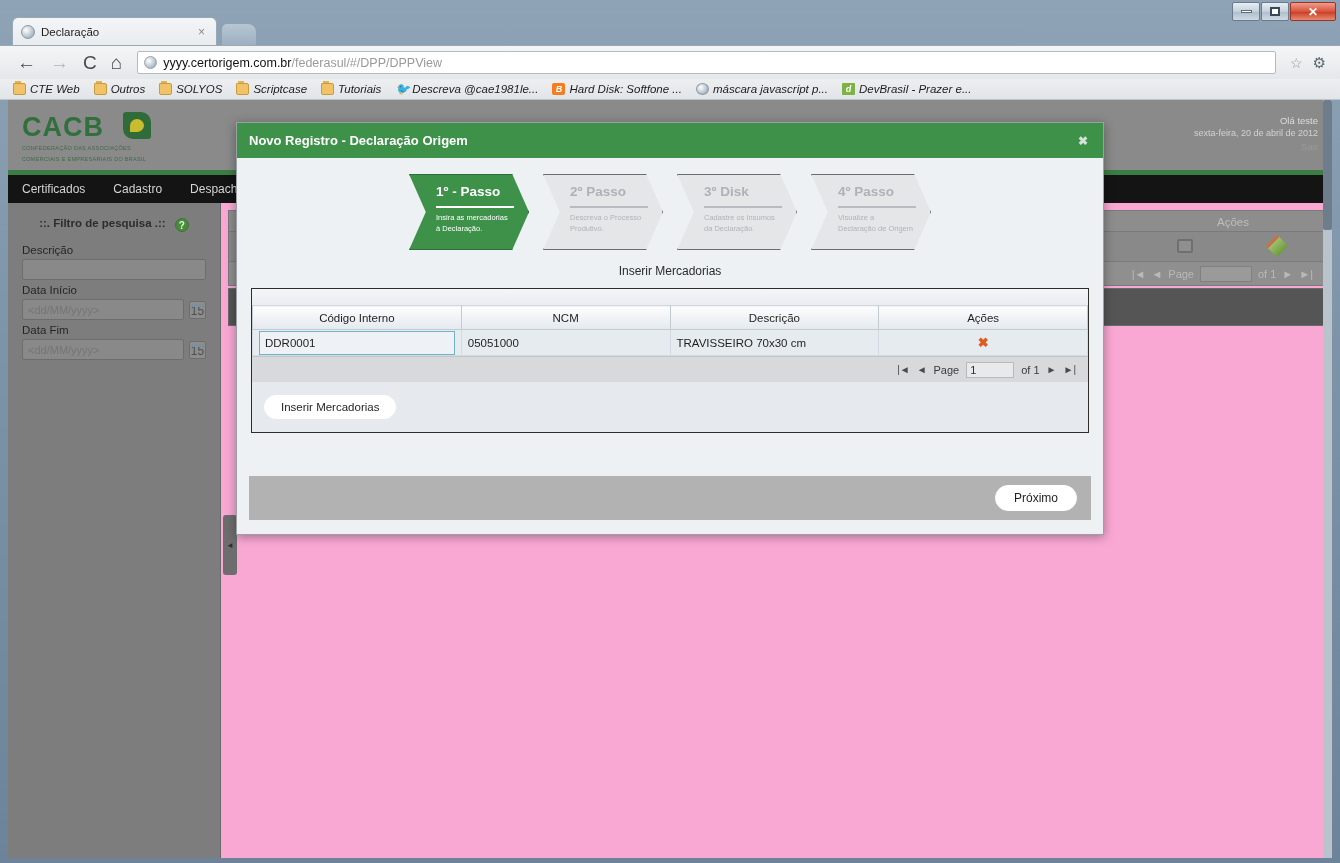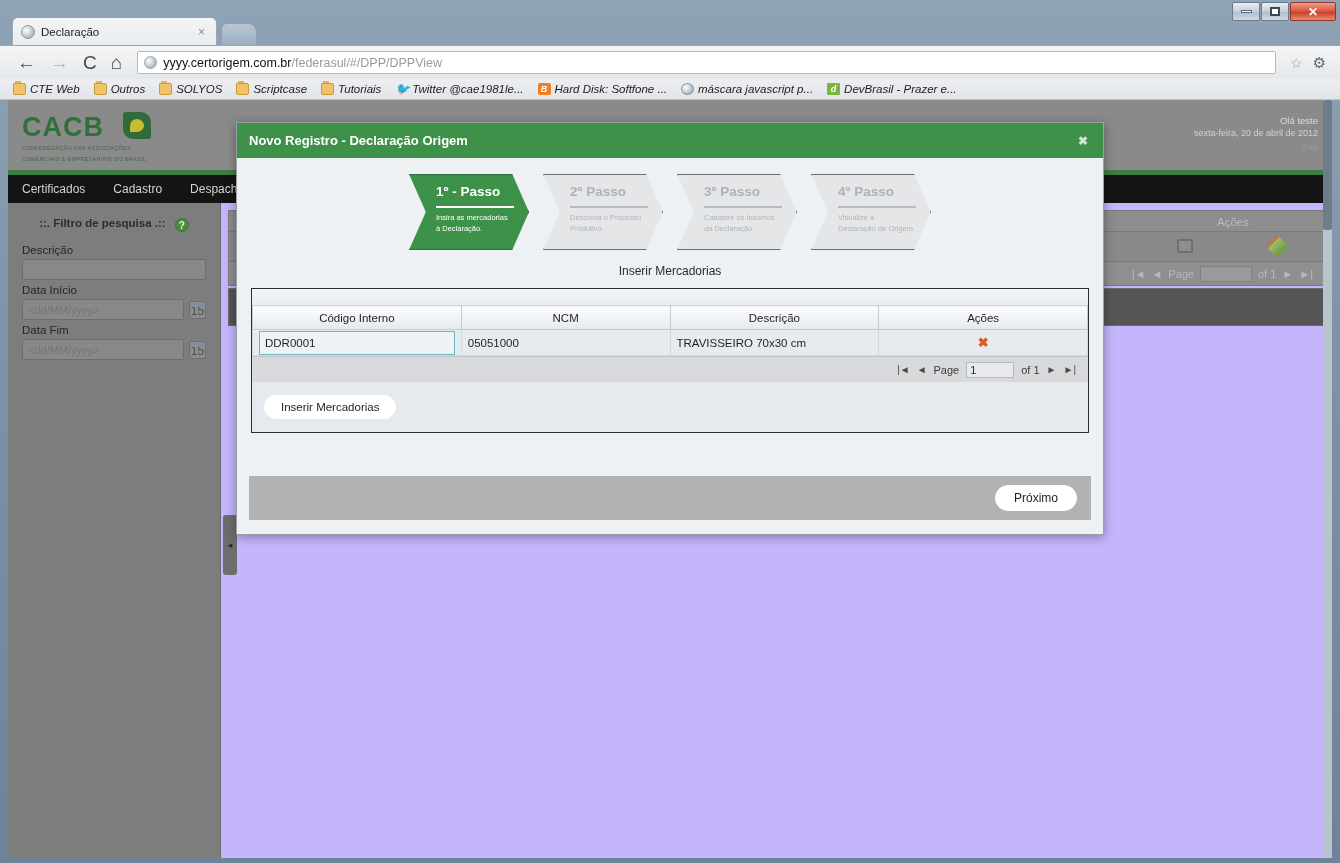--- a/index.html
+++ b/index.html
@@ -102,21 +102,21 @@
               border: 1px solid #8b98a4; }
   .ic.green { background: #7cb342; border-radius: 1px; color: #fff; font-size: 9px;
               text-align: center; line-height: 12px; font-weight: bold; }
 
   
   #viewport {
     position: absolute; top: 100px; left: 8px; right: 8px; bottom: 5px;
     background: #fff; overflow: hidden;
   }
   
-  #page { position: absolute; inset: 0; background: #c4b5fd; }
+  #page { position: absolute; inset: 0; background: #f9a8d4; }
 
   
   #site-header {
     position: absolute; top: 0; left: 0; right: 0; height: 70px;
     background: #8a8a8a;
   }
   #logo { position: absolute; left: 14px; top: 14px; }
   #logo .cacb-word { font-size: 27px; font-weight: bold; color: #31703d; letter-spacing: 1px;
                      font-family: "Liberation Sans", sans-serif; line-height: 1; }
   #logo .cacb-sub { font-size: 5.5px; color: #3e6a46; letter-spacing: .3px; line-height: 1.5; margin-top: 3px; }
@@ -374,21 +374,21 @@
     <div class="bm">
       <span class="ic folder"></span>
       <span>Scriptcase</span>
     </div>
     <div class="bm">
       <span class="ic folder"></span>
       <span>Tutoriais</span>
     </div>
     <div class="bm">
       <span class="ic bird">🐦</span>
-      <span>Twitter @cae1981le...</span>
+      <span>Descreva @cae1981le...</span>
     </div>
     <div class="bm">
       <span class="ic blogger">B</span>
       <span>Hard Disk: Softfone ...</span>
     </div>
     <div class="bm">
       <span class="ic globe"></span>
       <span>máscara javascript p...</span>
     </div>
     <div class="bm">
@@ -482,21 +482,21 @@
               <div class="num">1º - Passo</div>
               <div class="rule"></div>
               <div class="desc">Insira as mercadorias à Declaração.</div>
             </div>
             <div class="step">
               <div class="num">2º Passo</div>
               <div class="rule"></div>
               <div class="desc">Descreva o Processo Produtivo.</div>
             </div>
             <div class="step">
-              <div class="num">3º Passo</div>
+              <div class="num">3º Disk</div>
               <div class="rule"></div>
               <div class="desc">Cadastre os Insumos da Declaração.</div>
             </div>
             <div class="step">
               <div class="num">4º Passo</div>
               <div class="rule"></div>
               <div class="desc">Visualize a Declaração de Origem</div>
             </div>
           </div>
 

